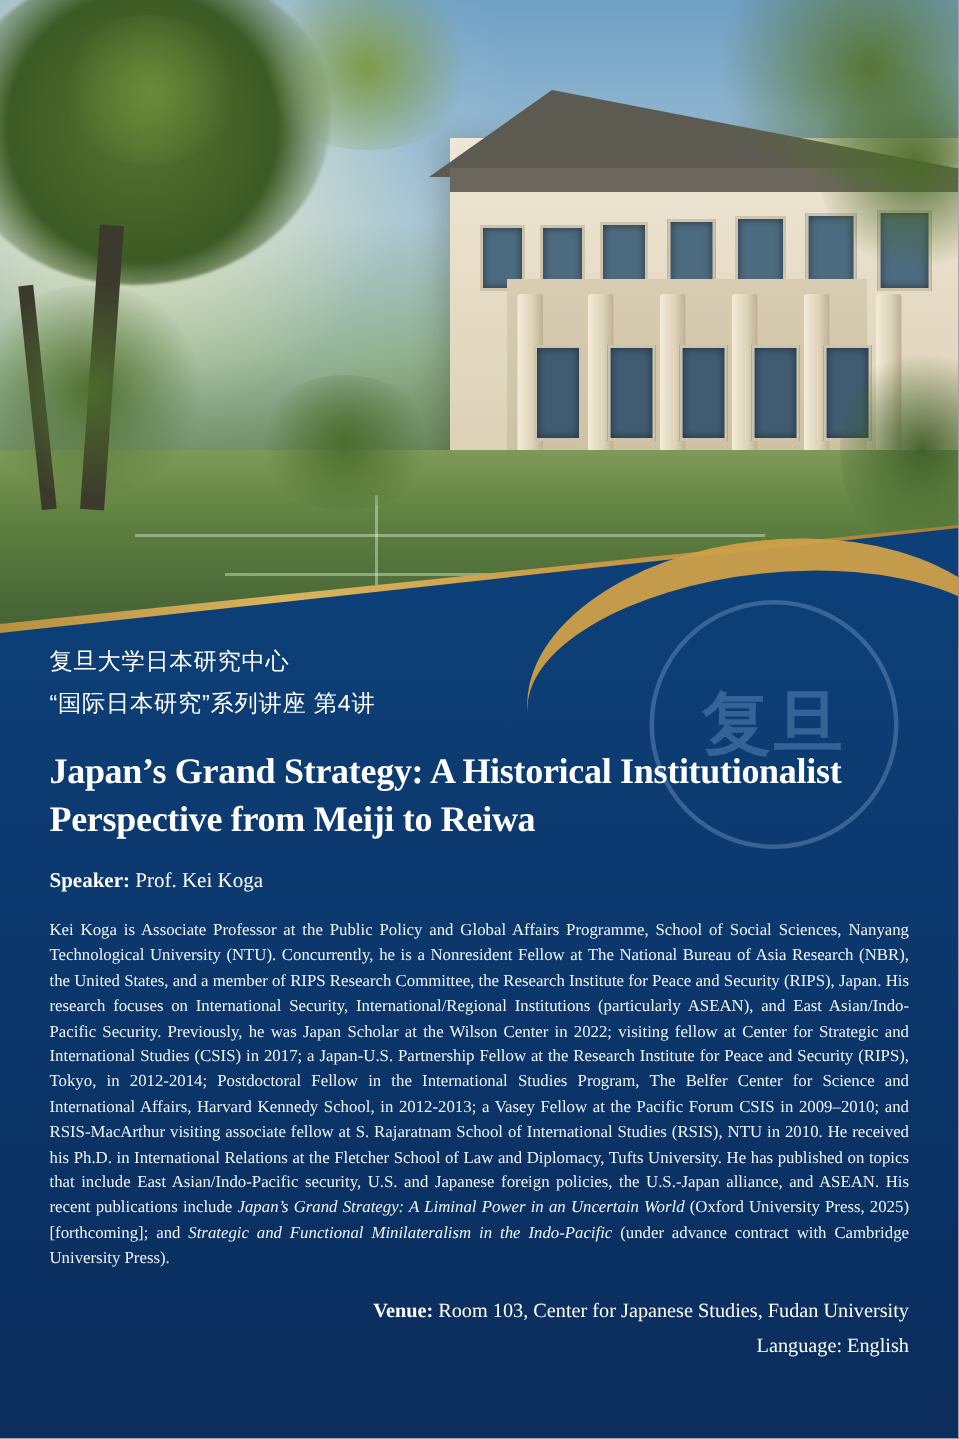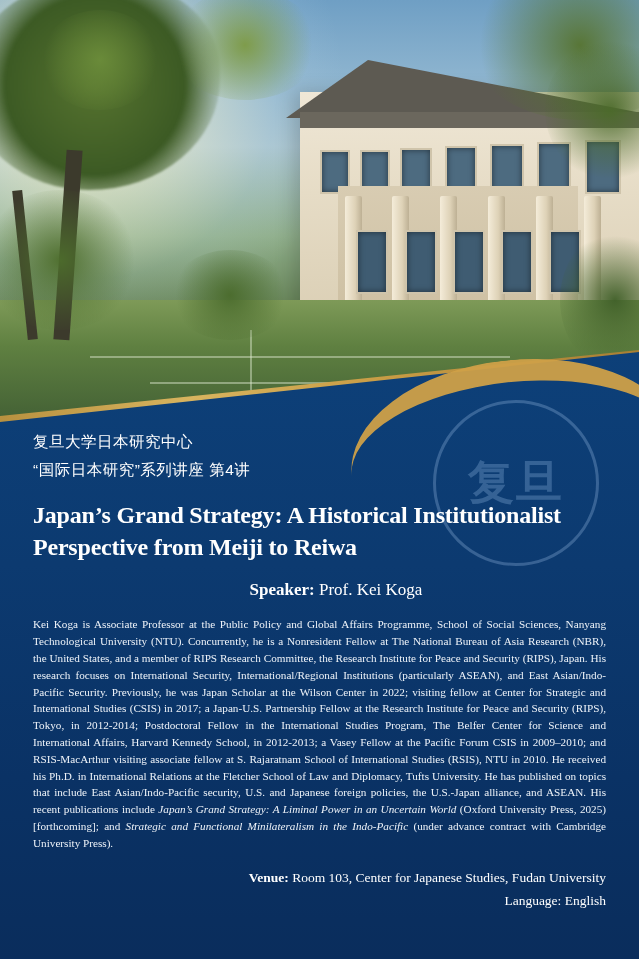--- a/index.html
+++ b/index.html
@@ -182,23 +182,22 @@
   .title {
     color: #ffffff;
     font-size: 24px;
     font-weight: bold;
     line-height: 1.32;
     margin: 18px 40px 0 33px;
     letter-spacing: -0.2px;
   }
   .speaker, .hostrow {
     color: #ffffff;
-    font-size: 17px;
+    font-size: 14px;
     margin: 0 0 0 33px;
-    text-align: center;
   }
   .speaker { margin-top: 17px; }
   .hostrow { margin-top: 5px; }
   .speaker b, .hostrow b { font-weight: bold; }
 
   .bio {
     color: #eef3f9;
     font-size: 11.2px;
     line-height: 1.50;
     text-align: justify;

